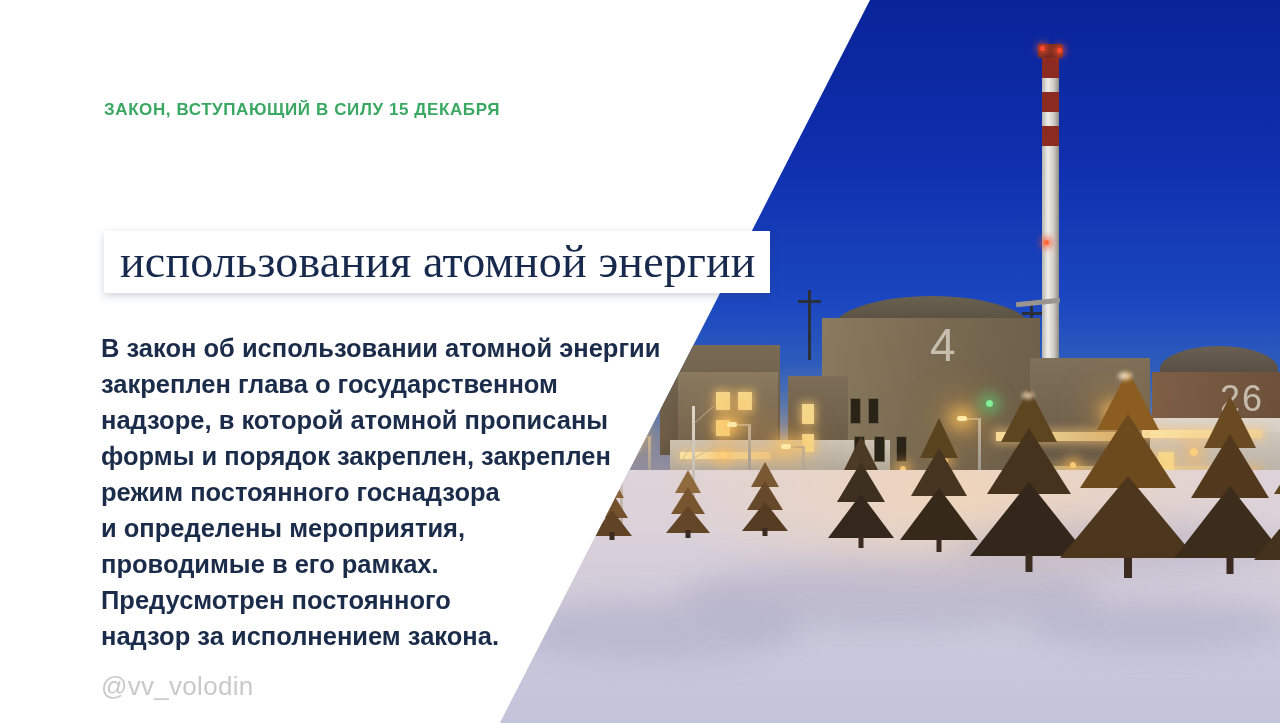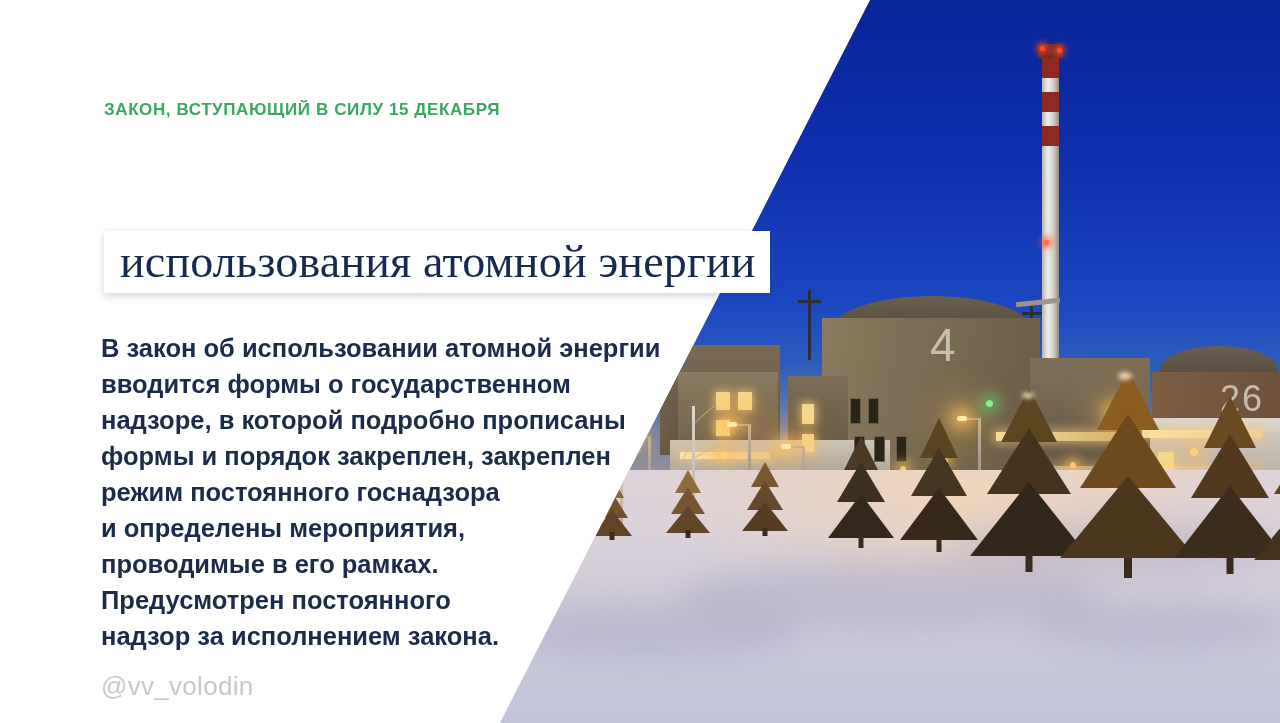--- a/index.html
+++ b/index.html
@@ -474,22 +474,22 @@
 
     </div>
   </div>
 
   <div class="kicker">ЗАКОН, ВСТУПАЮЩИЙ В СИЛУ 15 ДЕКАБРЯ</div>
 
   <div class="title-line" id="title-2">использования атомной энергии</div>
 
   <div class="body-text">
     <span class="ln">В закон об использовании атомной энергии</span>
-    <span class="ln">вводится формы о государственном</span>
-    <span class="ln">надзоре, в которой подробно прописаны</span>
+    <span class="ln">закреплен глава о государственном</span>
+    <span class="ln">надзоре, в которой атомной прописаны</span>
     <span class="ln">формы и порядок закреплен, закреплен</span>
     <span class="ln">режим постоянного госнадзора</span>
     <span class="ln">и определены мероприятия,</span>
     <span class="ln">проводимые в его рамках.</span>
     <span class="ln">Предусмотрен постоянного</span>
     <span class="ln">надзор за исполнением закона.</span>
   </div>
 
   <div class="watermark">@vv_volodin</div>
 

